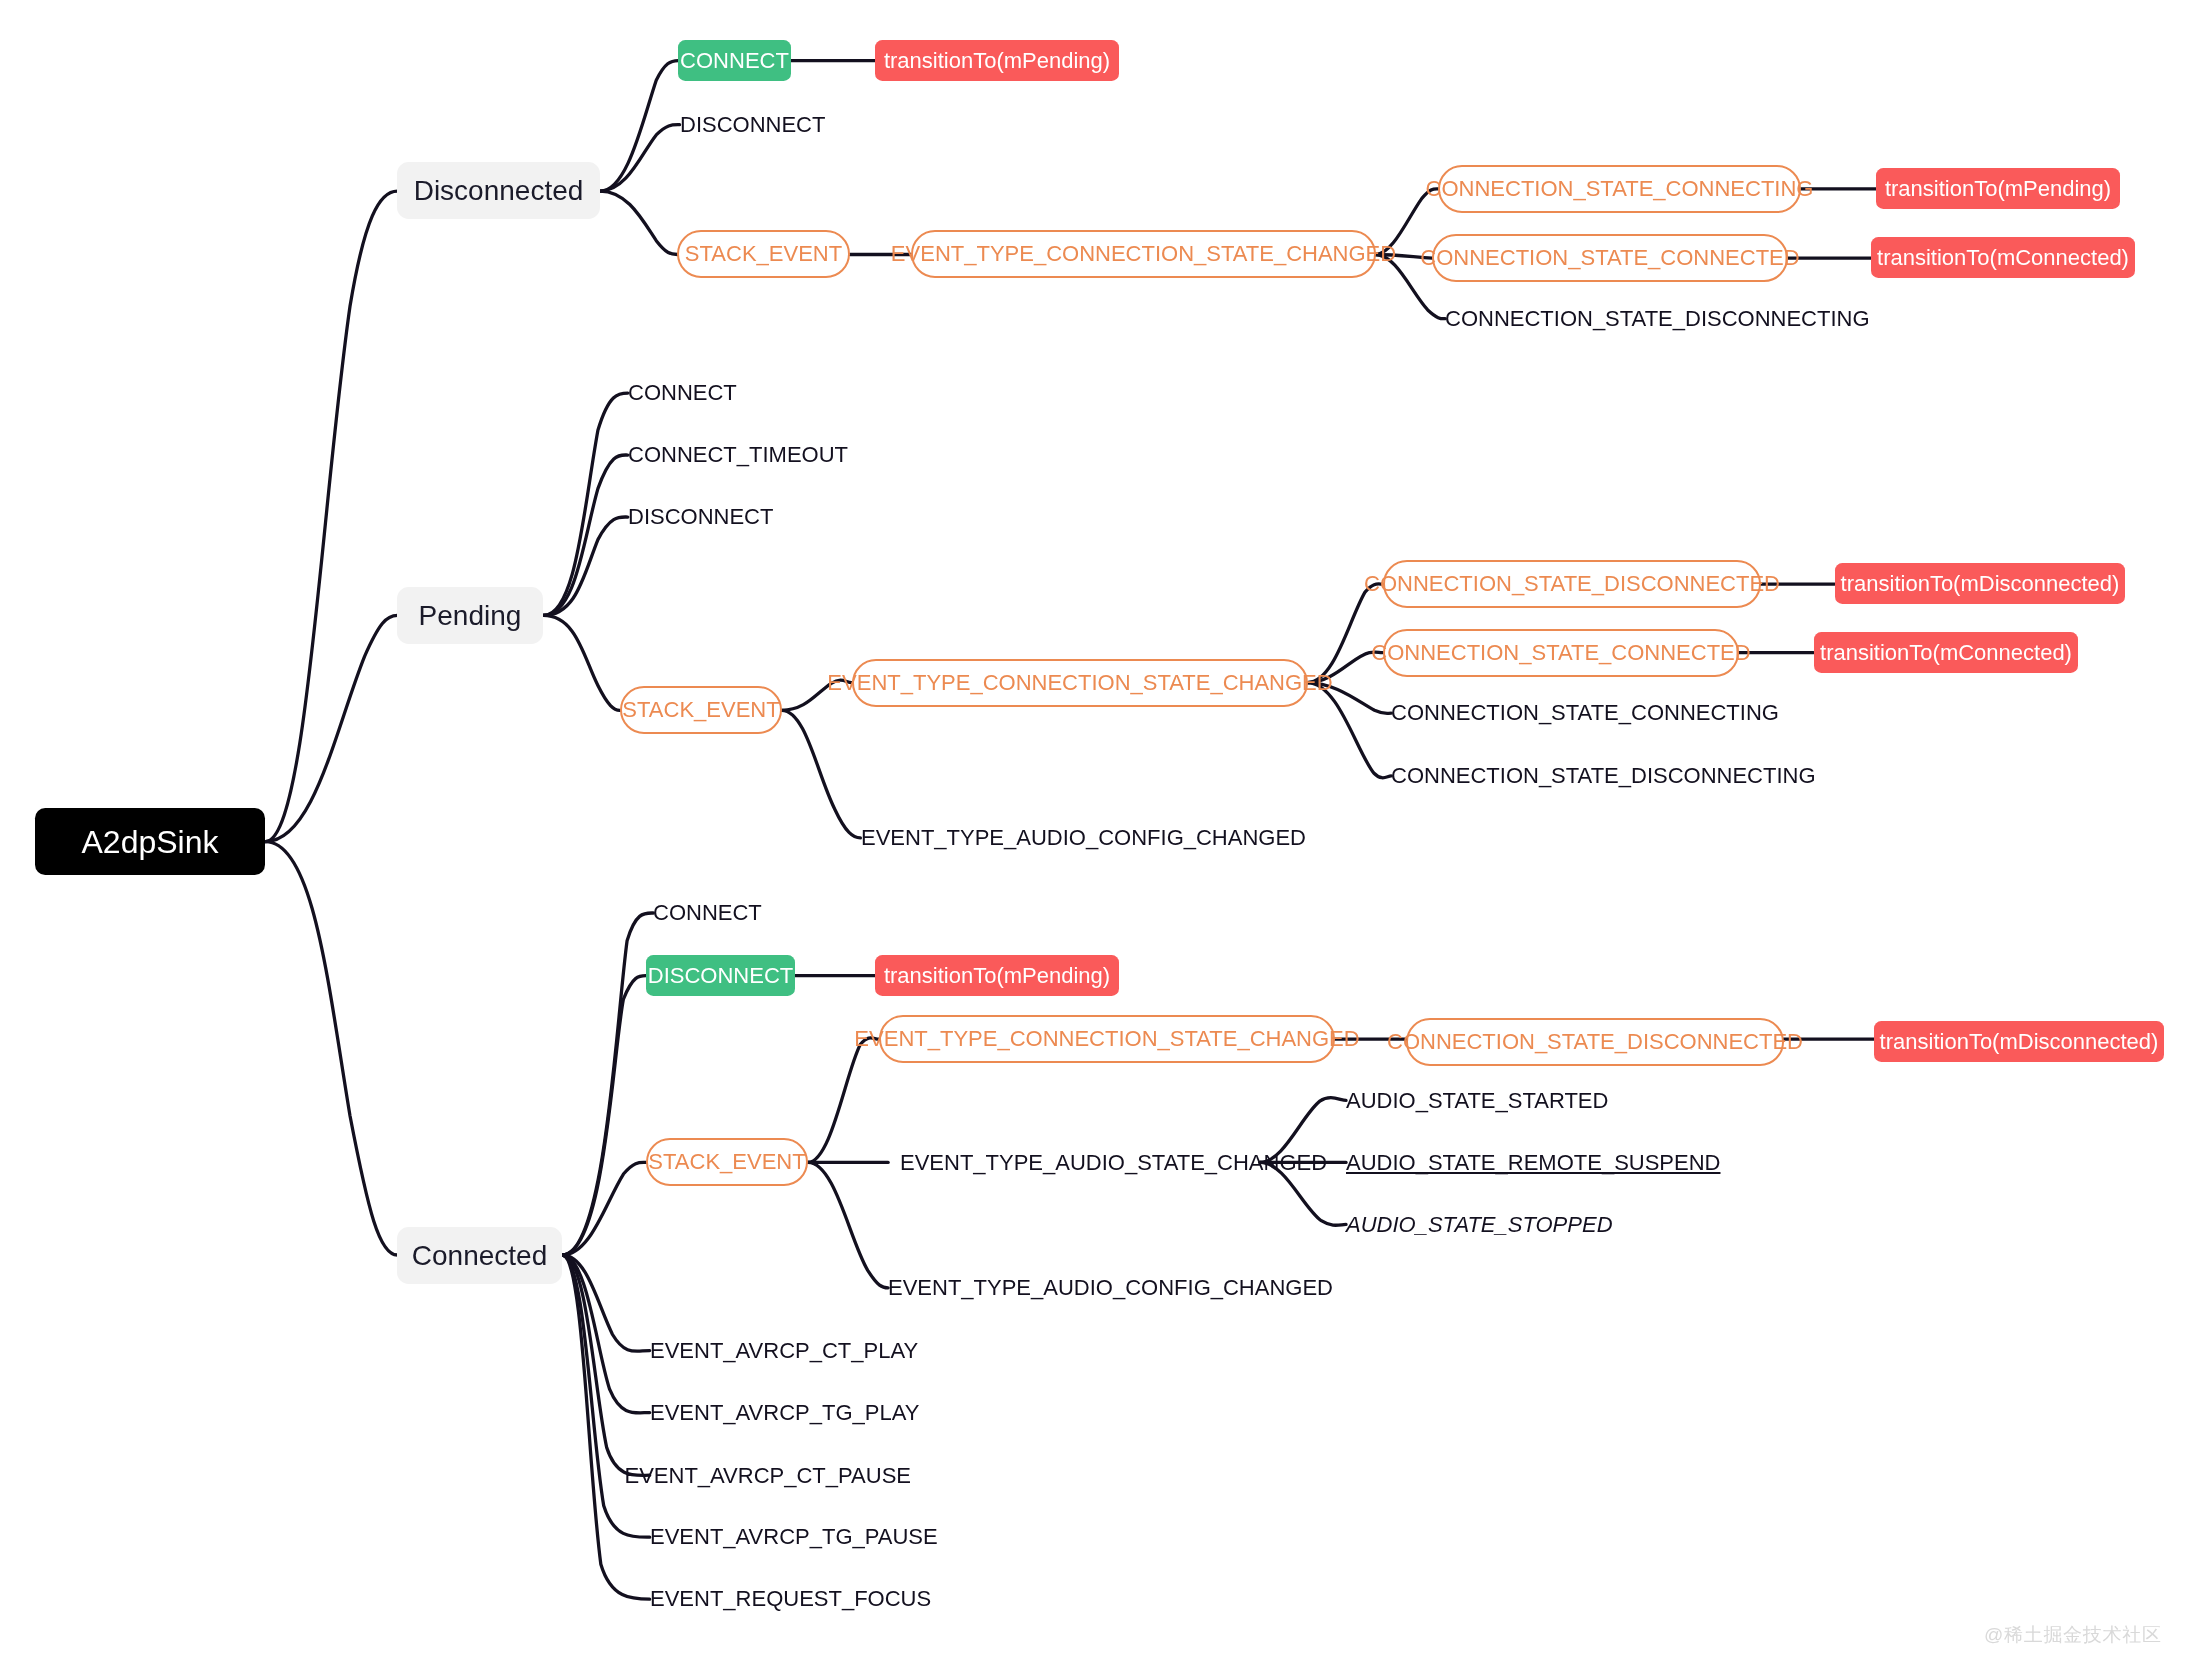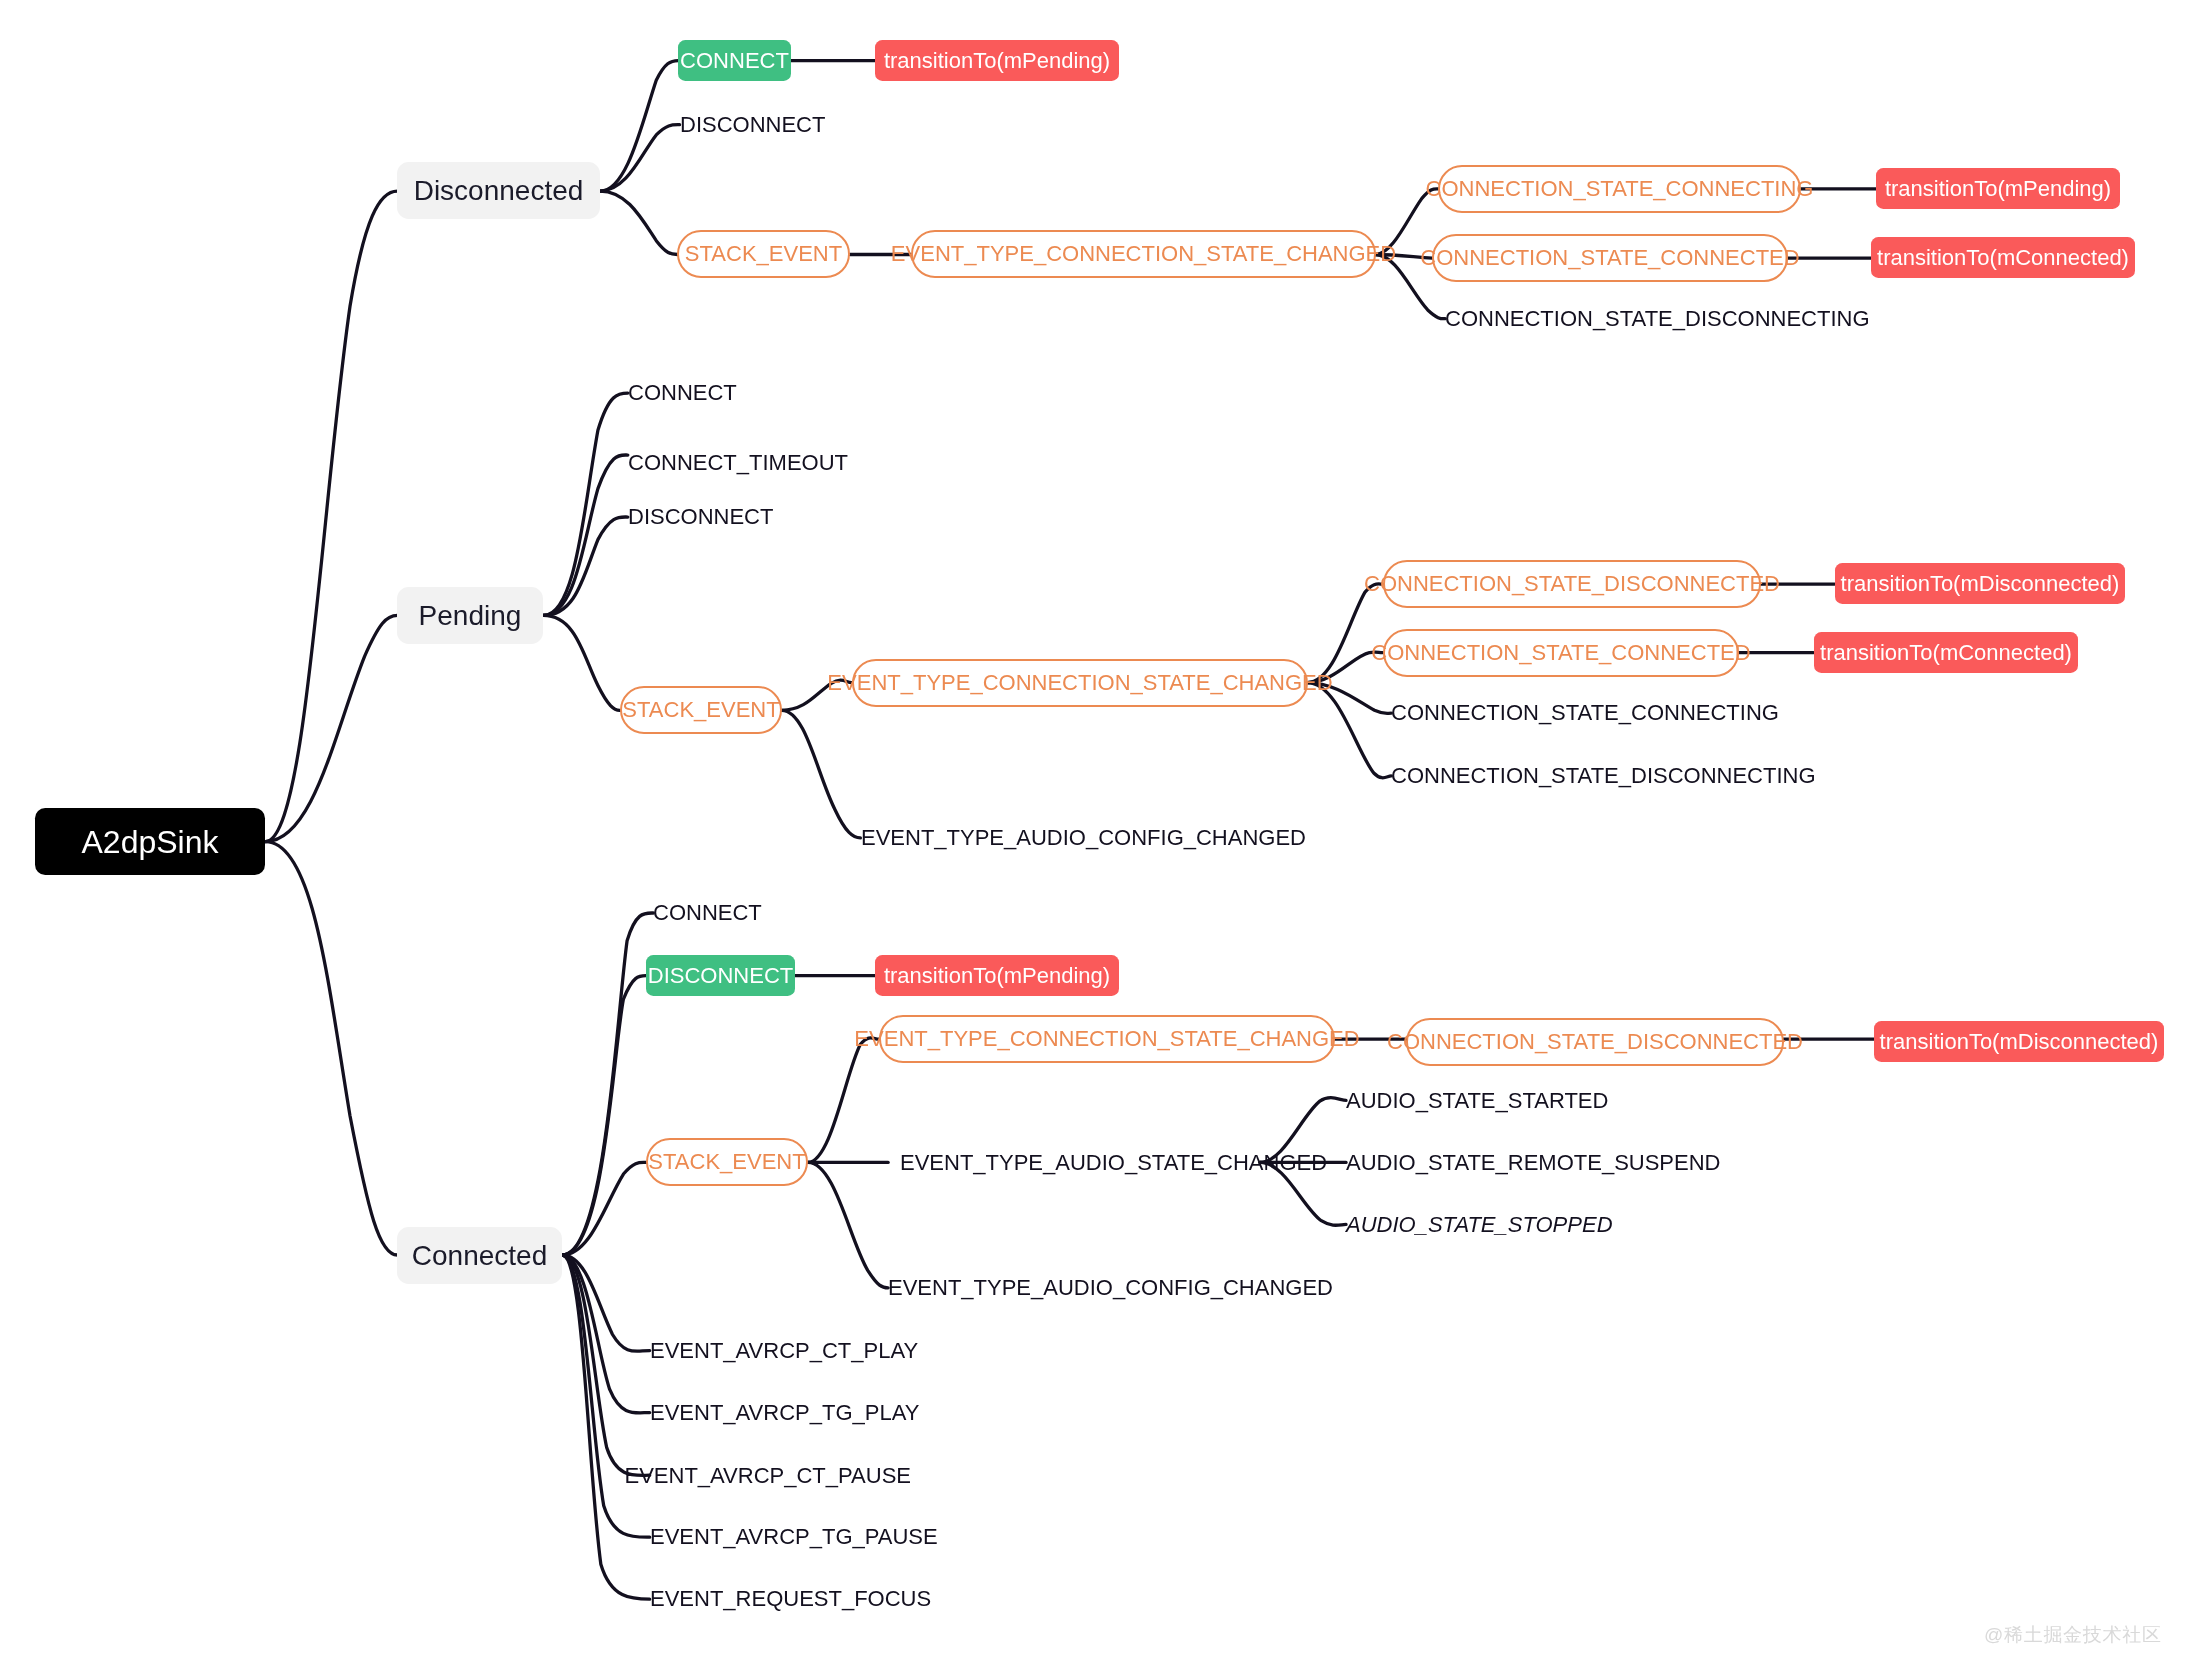--- a/index.html
+++ b/index.html
@@ -108,21 +108,21 @@
       </div>
       <div class="node n-text" style="left: 1445px; top: 302px; width: 370px; height: 34px; justify-content: flex-start;">
         <span>CONNECTION_STATE_DISCONNECTING</span>
       </div>
       <div class="node n-state" style="left: 397px; top: 587px; width: 146px; height: 57px;">
         <span>Pending</span>
       </div>
       <div class="node n-text" style="left: 628px; top: 376px; width: 104px; height: 34px; justify-content: flex-start;">
         <span>CONNECT</span>
       </div>
-      <div class="node n-text" style="left: 628px; top: 438px; width: 198px; height: 34px; justify-content: flex-start; margin-top: 8px;">
+      <div class="node n-text" style="left: 628px; top: 438px; width: 198px; height: 34px; justify-content: flex-start;">
         <span>CONNECT_TIMEOUT</span>
       </div>
       <div class="node n-text" style="left: 628px; top: 500px; width: 139px; height: 34px; justify-content: flex-start;">
         <span>DISCONNECT</span>
       </div>
       <div class="node n-pill" style="left: 620px; top: 686px; width: 162px; height: 48px;">
         <span>STACK_EVENT</span>
       </div>
       <div class="node n-pill" style="left: 852px; top: 659px; width: 456px; height: 48px;">
         <span>EVENT_TYPE_CONNECTION_STATE_CHANGED</span>
@@ -171,21 +171,21 @@
       </div>
       <div class="node n-red" style="left: 1874px; top: 1021px; width: 290px; height: 41px;">
         <span>transitionTo(mDisconnected)</span>
       </div>
       <div class="node n-text" style="left: 900px; top: 1146px; width: 372px; height: 34px; justify-content: flex-start;">
         <span>EVENT_TYPE_AUDIO_STATE_CHANGED</span>
       </div>
       <div class="node n-text" style="left: 1346px; top: 1084px; width: 255px; height: 34px; justify-content: flex-start;">
         <span>AUDIO_STATE_STARTED</span>
       </div>
-      <div class="node n-text" style="left: 1346px; top: 1146px; width: 338px; height: 34px; justify-content: flex-start;">
+      <div class="node n-text" style="left: 1346px; top: 1146px; width: 338px; height: 34px; justify-content: flex-start; text-decoration: underline;">
         <span>AUDIO_STATE_REMOTE_SUSPEND</span>
       </div>
       <div class="node n-text" style="left: 1346px; top: 1208px; width: 255px; height: 34px; justify-content: flex-start; font-style: italic;">
         <span>AUDIO_STATE_STOPPED</span>
       </div>
       <div class="node n-text" style="left: 888px; top: 1271px; width: 387px; height: 34px; justify-content: flex-start;">
         <span>EVENT_TYPE_AUDIO_CONFIG_CHANGED</span>
       </div>
       <div class="node n-text" style="left: 650px; top: 1334px; width: 248px; height: 34px; justify-content: flex-start;">
         <span>EVENT_AVRCP_CT_PLAY</span>

